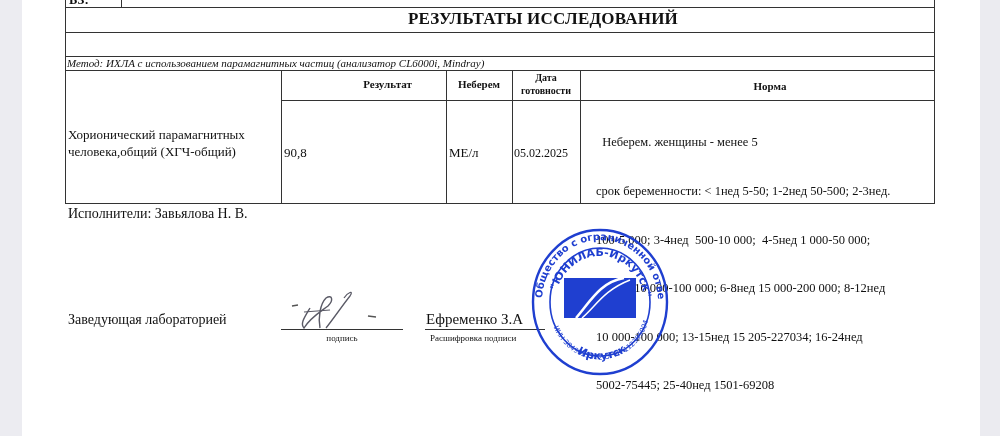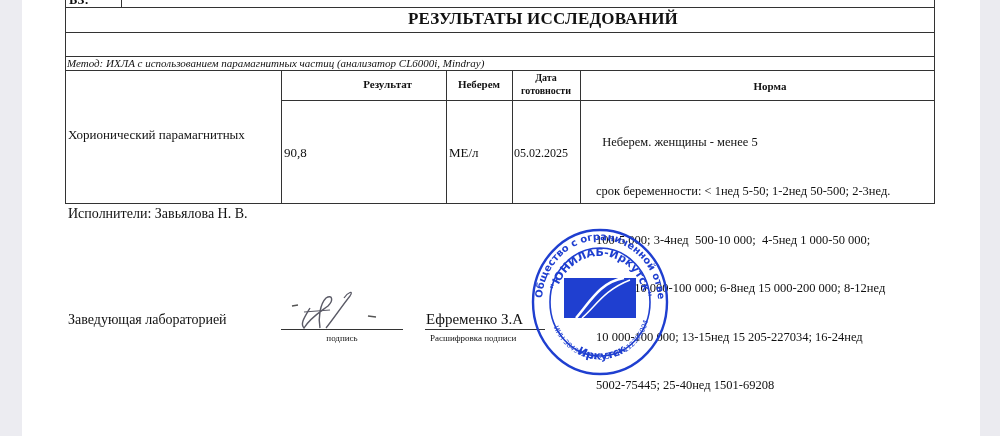--- a/index.html
+++ b/index.html
@@ -46,20 +46,21 @@
 <div class="abs hdr" style="left:446px; top:78px; width:66px;">Неберем</div>
 <div class="abs hdr" style="left:512px; top:71px; width:68px; font-size:10px; line-height:13px;">
   <div>Дата</div>
   <div>готовности</div>
 </div>
 <div class="abs hdr" style="left:580px; top:80px; width:380px;">Норма</div>
 <div class="hline" style="left:281px; top:100px; width:654px;"></div>
 
 <div class="abs cell" style="left:68px; top:126px; width:212px;">
   <div>Хорионический парамагнитных</div>
+  <div>человека,общий (ХГЧ-общий)</div>
 </div>
 <div class="abs cell" style="left:284px; top:144px;">90,8</div>
 <div class="abs cell" style="left:449px; top:144px;">МЕ/л</div>
 <div class="abs cell" style="left:514px; top:145px; font-size:12px;">05.02.2025</div>
 <div class="abs norm" style="left:583px; top:102px; width:350px; white-space:pre;">
   <div>  Неберем. женщины - менее 5</div>
   <div>срок беременности: &lt; 1нед 5-50; 1-2нед 50-500; 2-3нед.</div>
   <div>100-5 000; 3-4нед  500-10 000;  4-5нед 1 000-50 000;</div>
   <div>5-6нед 10 000-100 000; 6-8нед 15 000-200 000; 8-12нед</div>
   <div>10 000-100 000; 13-15нед 15 205-227034; 16-24нед</div>

